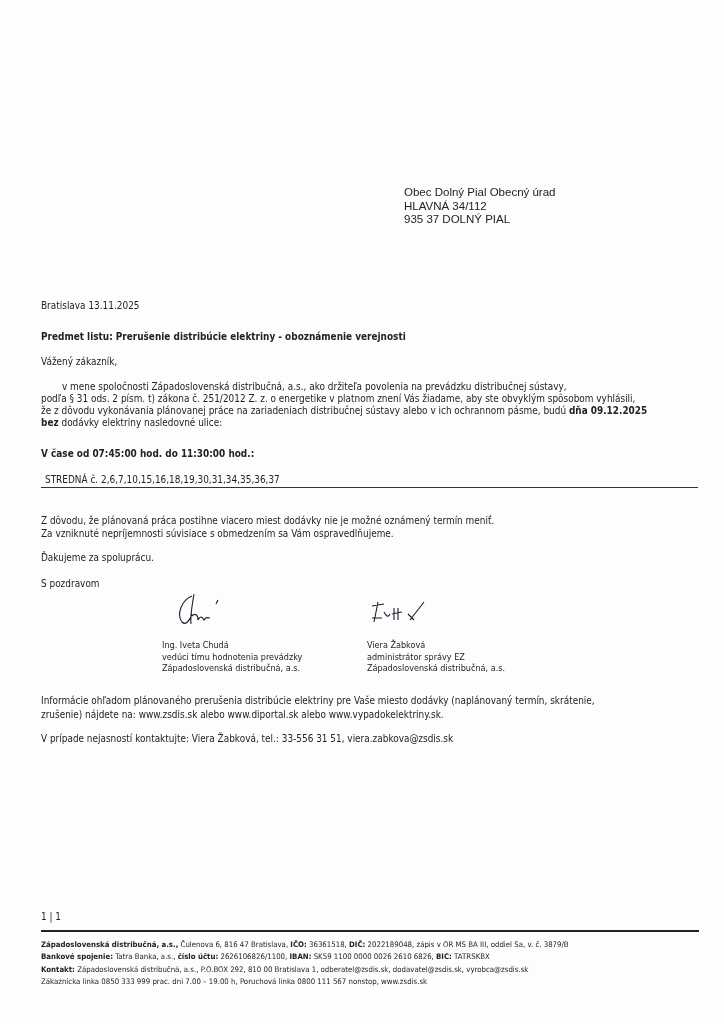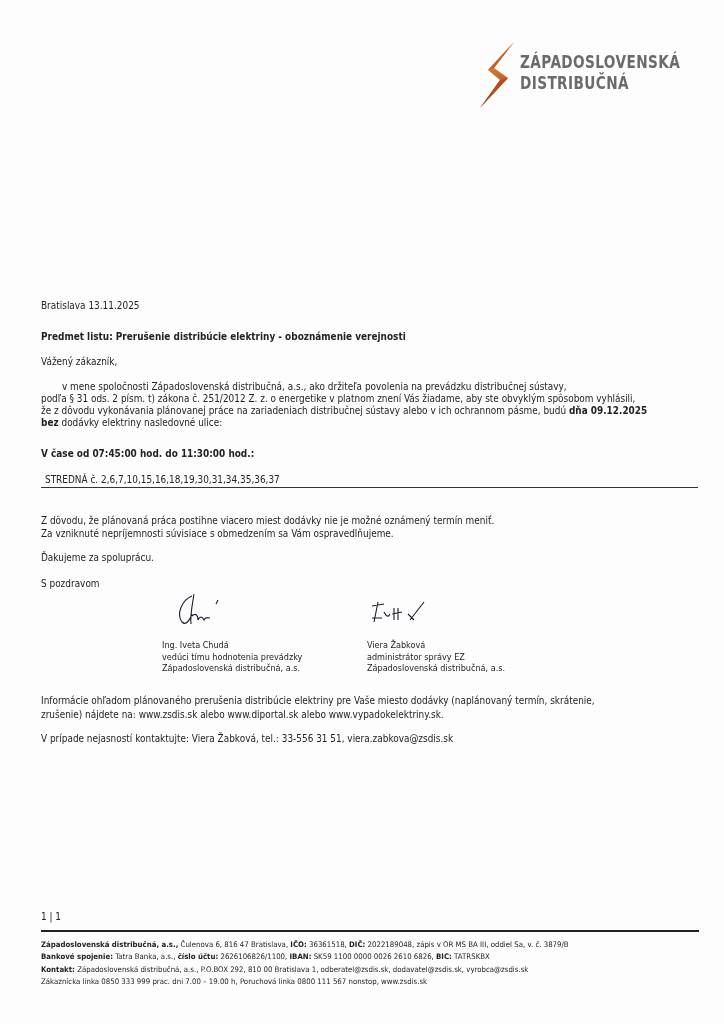--- a/index.html
+++ b/index.html
@@ -15,38 +15,26 @@
   .line { position: absolute; height: 1px; background: #333; }
   .sig-block { position: absolute; font-family: "DejaVu Sans", sans-serif; font-size: 9px; line-height: 11.5px; color: #222; white-space: nowrap; transform: scaleX(0.9); transform-origin: left top; }
   .footer { position: absolute; left: 41px; top: 939px; font-family: "DejaVu Sans", sans-serif; font-size: 7.6px; line-height: 12.3px; color: #222; white-space: nowrap; transform: scaleX(0.92); transform-origin: left top; }
   .sig-svg { position: absolute; }
 </style>
 </head>
 <body>
 
 <div class="page">
 
-  <div class="logo">
-    <svg width="40" height="70" viewBox="0 0 40 70">
-      <defs>
-        <linearGradient id="g1" x1="0" y1="0" x2="1" y2="1">
-          <stop offset="0" stop-color="#e69a3a"></stop>
-          <stop offset="1" stop-color="#a8461a"></stop>
-        </linearGradient>
-      </defs>
-      <polygon points="36,2 10,30 22,40 2,68 30,38 16,28" fill="url(#g1)"></polygon>
-      <polygon points="36,2 16,28 10,30" fill="#c0622a"></polygon>
-      <polygon points="22,40 2,68 30,38" fill="#b04e1c"></polygon>
-    </svg>
-    <div class="logo-text">
-      <div>ZÁPADOSLOVENSKÁ</div>
-      <div>DISTRIBUČNÁ</div>
-    </div>
+
+  <div class="address">
+    <div>Obec Dolný Pial Obecný úrad</div>
+    <div>HLAVNÁ 34/112</div>
+    <div>935 37  DOLNÝ PIAL</div>
   </div>
-
 
   <div class="body-text" style="top:300px;">Bratislava 13.11.2025</div>
 
   <div class="body-text b" style="top:331px;">
     <span>Predmet listu:</span>
     <span>Prerušenie distribúcie elektriny - oboznámenie verejnosti</span>
   </div>
 
   <div class="body-text" style="top:356px;">Vážený zákazník,</div>
 

